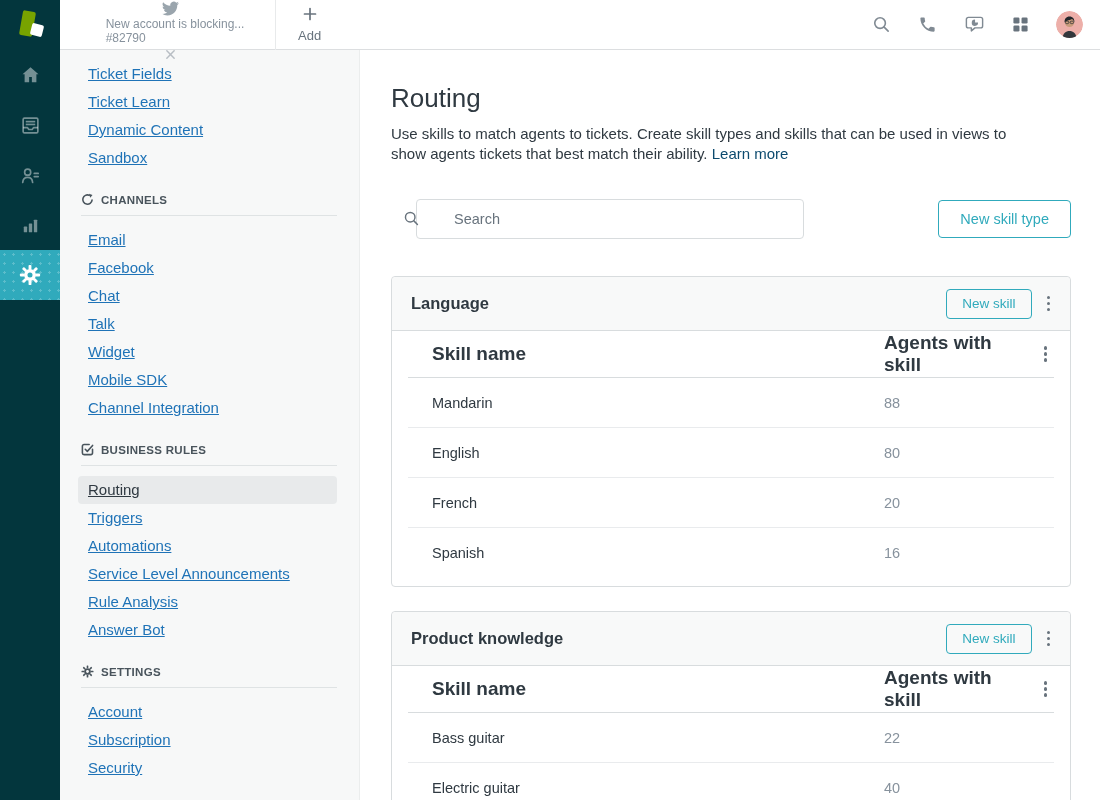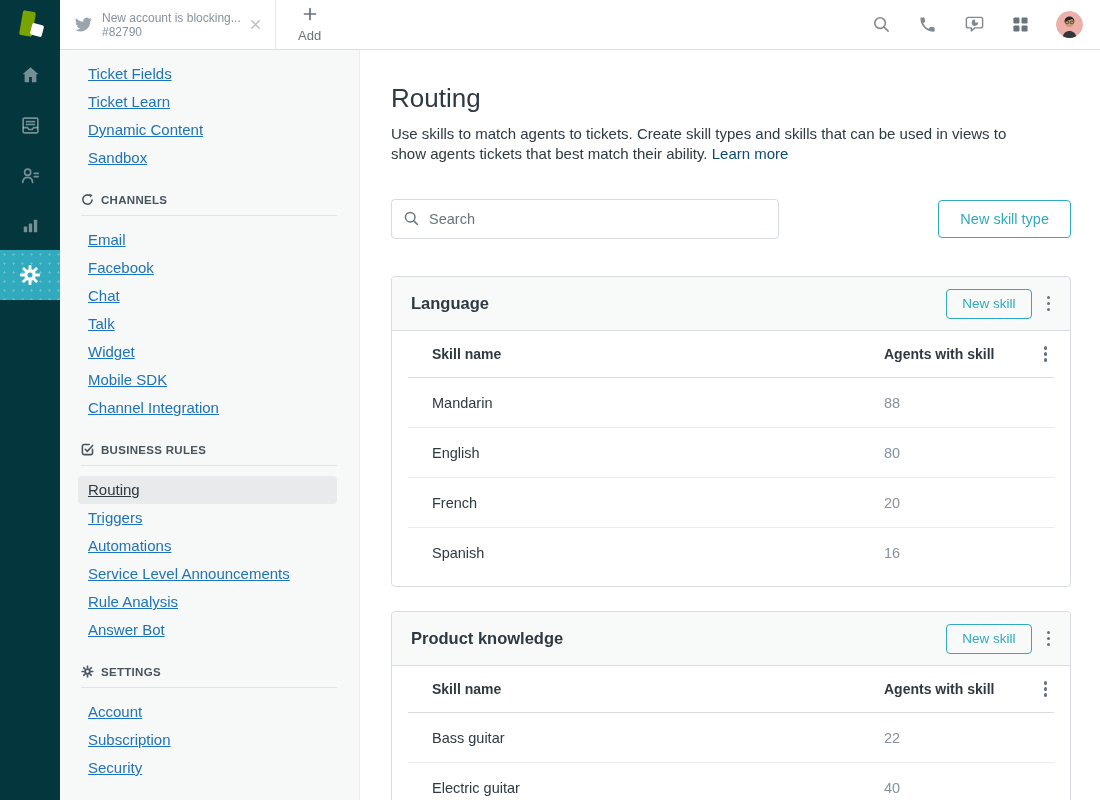--- a/index.html
+++ b/index.html
@@ -19,21 +19,21 @@
   .logo-green {
     position:absolute; left:21px; top:11px; width:13px; height:25px;
     background:#78a300; border-radius:2px; transform:rotate(10deg);
   }
   .logo-white {
     position:absolute; left:31px; top:24px; width:12px; height:12px;
     background:#fff; border-radius:2px; transform:rotate(14deg);
   }
   .tab {
     margin-left:60px; height:50px; width:216px; display:flex; align-items:center;
-    padding:0 10px 0 15px; border-right:1px solid #e8eaeb; cursor:pointer;
+    padding:0 10px 0 15px; border-right:1px solid #e8eaeb; cursor:pointer;flex-direction:column;
   }
   .tab-text { margin-left:10px; font-size:12px; color:#87929d; line-height:14px; flex:1; min-width:0; }
   .tab-title { white-space:nowrap; overflow:hidden; }
   .tab-close { padding:4px; display:flex; }
   .add-btn { display:flex; align-items:center; gap:7px; margin-left:22px; color:#68737d; font-size:13px; cursor:pointer;flex-direction:column; }
   .topbar-right { margin-left:auto; display:flex; align-items:center; gap:27px; padding-right:17px; }
   .tb-icon { display:flex; cursor:pointer; }
   .avatar { width:27px; height:27px; border-radius:50%; overflow:hidden; cursor:pointer; }
   
   .rail { position:absolute; left:0; top:50px; bottom:0; width:60px; background:#03363d; z-index:4; }
@@ -61,21 +61,21 @@
   
   .main { position:absolute; left:360px; top:50px; right:0; bottom:0; background:#fff; padding:33px 29px 0 31px; overflow:hidden; }
   .page-title { font-size:26px; font-weight:400; color:#2f3941; }
   .page-desc { margin-top:10px; font-size:15px; line-height:20px; color:#2f3941; max-width:645px; }
   .learn-more { color:#0c4a6e; text-decoration:none; cursor:pointer; }
   .toolbar { margin-top:35px; display:flex; justify-content:space-between; align-items:center; }
   .search-wrap { position:relative; width:388px; }
   .search-input {
     width:100%; height:40px; border:1px solid #d8dcde; border-radius:4px;
     padding:0 12px 0 37px; font-size:14.5px; color:#a21caf; outline:none;
-    font-family:"Liberation Sans", sans-serif; background:#fff;
+    font-family:"Liberation Sans", sans-serif; background:#fff;margin-left:25px;
   }
   .search-input::placeholder { color:#68737d; }
   .search-icon { position:absolute; left:12px; top:11px; display:flex; }
   .btn-outline {
     background:#fff; border:1px solid #30aabc; color:#30aabc; border-radius:4px;
     font-family:"Liberation Sans", sans-serif; cursor:pointer;
   }
   .btn-new-type { height:38px; padding:0 21px; font-size:14.5px; }
   .btn-new-skill { height:30px; padding:0 15px; font-size:13.5px; background:transparent; }
   
@@ -84,21 +84,21 @@
   .card-header {
     height:54px; background:#f8f9f9; border-bottom:1px solid #d8dcde;
     display:flex; align-items:center; padding:0 13px 0 19px; border-radius:4px 4px 0 0;
   }
   .card-title { font-size:16.5px; font-weight:bold; color:#2f3941; flex:1; }
   .kebab { display:flex; flex-direction:column; align-items:center; gap:2.5px; padding:5px 7px; cursor:pointer; margin-left:8px; }
   .kebab i { width:3.5px; height:3.5px; border-radius:50%; background:#68737d; }
   .table { padding:0 16px 8px 16px; }
   .t-head {
     display:flex; align-items:center; height:47px; padding-left:24px;
-    font-size:14px; font-weight:bold; color:#2f3941; border-bottom:1px solid #d8dcde;
+    font-size:19px; font-weight:bold; color:#2f3941; border-bottom:1px solid #d8dcde;
   }
   .t-row {
     display:flex; align-items:center; height:50px; padding-left:24px;
     font-size:14.5px; color:#2f3941; border-bottom:1px solid #e9ebed; cursor:pointer;justify-content:flex-end;
   }
   .t-row:last-child { border-bottom:none; }
   .col-name { flex:1; }
   .col-agents { width:148px; }
   .col-menu { width:22px; display:flex; justify-content:flex-end; }
   .t-row .col-agents { color:#87929d; }

